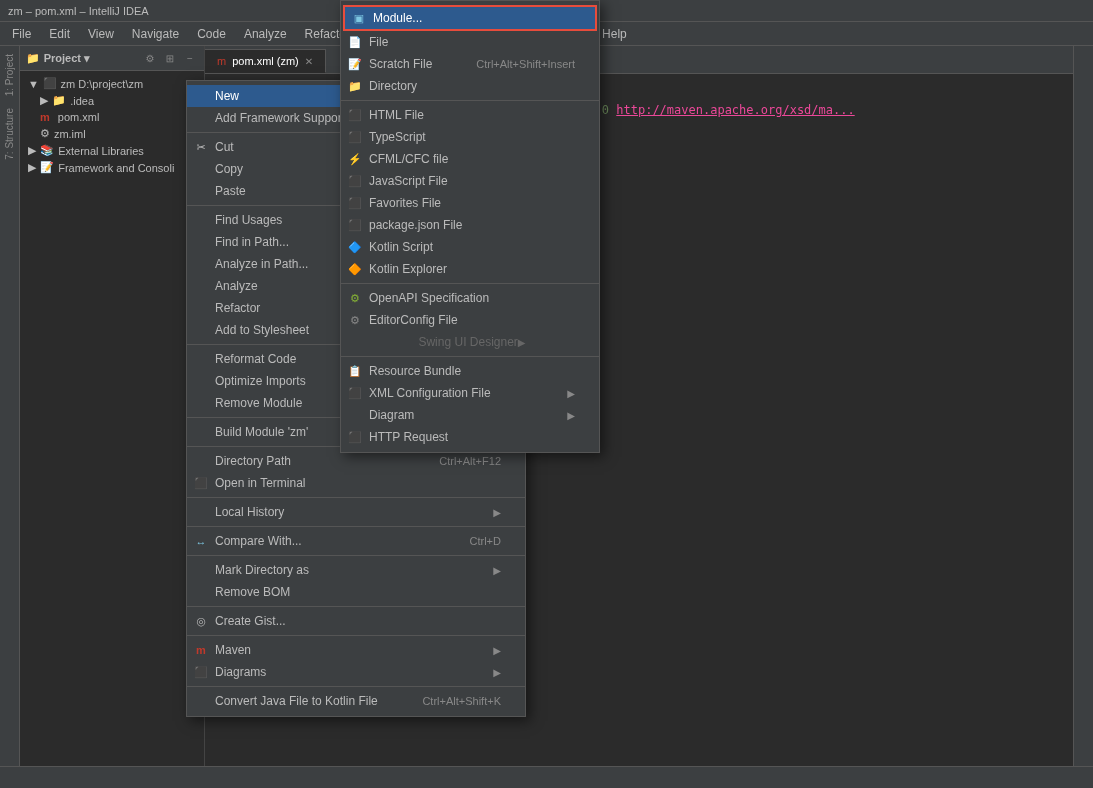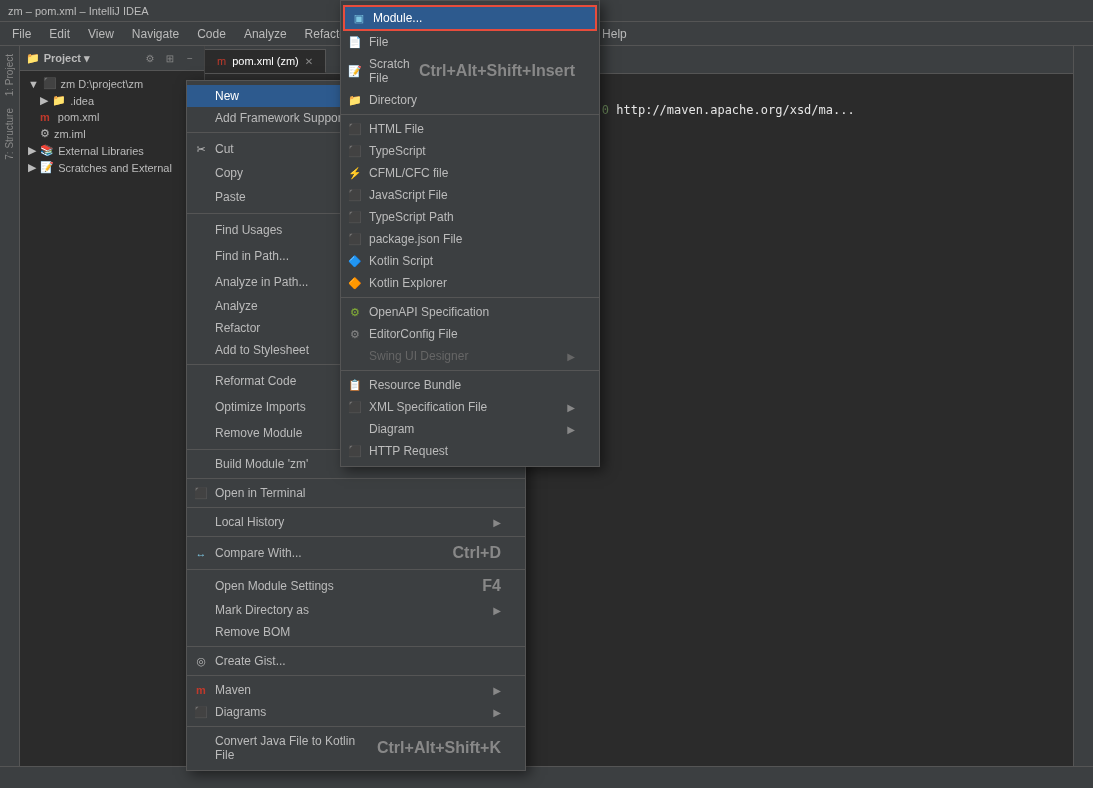--- a/index.html
+++ b/index.html
@@ -201,22 +201,21 @@
       height: 1px;
       background: #555;
       margin: 3px 0;
     }
     .ctx-arrow {
       color: #888;
       font-size: 10px;
     }
     .ctx-shortcut {
       color: #888;
-      font-size: 16px;
-      font-weight: bold;
+      font-size: 11px;
     }
     .ctx-icon {
       position: absolute;
       left: 6px;
       width: 16px;
       height: 16px;
       display: flex;
       align-items: center;
       justify-content: center;
       font-size: 11px;
@@ -241,21 +240,21 @@
       align-items: center;
       justify-content: space-between;
       font-size: 12px;
       color: #bbbbbb;
       position: relative;
     }
     .submenu-item.highlighted {
       background: #2d5a8e;
       color: #fff;
     }
-    .submenu-item.disabled { color: #666; cursor: default; }
+    .submenu-item.disabled { color: #666; cursor: default; justify-content: center; }
     .submenu-sep {
       height: 1px;
       background: #555;
       margin: 3px 0;
     }
     .submenu-icon {
       position: absolute;
       left: 6px;
       width: 16px;
       height: 16px;
@@ -362,41 +361,41 @@
         <span>zm.iml</span>
       </div>
       <div class="tree-item">
         <span style="color:#bbbbbb;">▶</span>
         <span style="color:#7ec8e3;">📚</span>
         <span>External Libraries</span>
       </div>
       <div class="tree-item">
         <span style="color:#bbbbbb;">▶</span>
         <span style="color:#7ec8e3;">📝</span>
-        <span>Scratches and External</span>
+        <span>Framework and Consoli</span>
       </div>
     </div>
   </div>
 
   <div id="editor-area">
     <div id="tabs-bar">
       <div class="tab active">
         <span style="color:#c0392b;">m</span>
         <span>pom.xml (zm)</span>
         <span style="color:#888; font-size:10px;">✕</span>
       </div>
     </div>
     <div id="editor-content">
       <div class="code-line">
         <span class="line-num">1</span>
         <span><span style="color:#888;">&lt;?xml</span> <span style="color:#bababa;">version</span>=<span style="color:#6a8759;">"1.0"</span> <span style="color:#bababa;">encoding</span>=<span style="color:#6a8759;">"UTF-...</span></span>
       </div>
       <div class="code-line">
         <span class="line-num">2</span>
-        <span><span style="color:#888;">&lt;project</span> <span style="color:#bababa;">xmlns</span>=<span style="color:#6a8759;">"http://maven.apache.org/POM/4.0.0</span>  <span style="color:#e5e5e5;">http://maven.apache.org/xsd/ma...</span></span>
+        <span><span style="color:#888;">&lt;project</span> <span style="color:#bababa;">xmlns</span>=<span style="color:#6a8759;">"http://maven.apache.org/POM/4.0.0</span>  <span style="color:#ec4899;text-decoration:underline;">http://maven.apache.org/xsd/ma...</span></span>
       </div>
     </div>
   </div>
 
   <div id="right-toolbar"></div>
 
 </div>
 
 <div id="overlay">
 
@@ -480,20 +479,24 @@
     <div class="ctx-separator"></div>
 
     <div class="ctx-item">
       <span>Build Module 'zm'</span>
     </div>
 
 
     <div class="ctx-separator"></div>
 
 
+    <div class="ctx-item">
+      <span>Directory Path</span>
+      <span class="ctx-shortcut">Ctrl+Alt+F12</span>
+    </div>
 
     <div class="ctx-item">
       <span class="ctx-icon">⬛</span>
       <span>Open in Terminal</span>
     </div>
 
     <div class="ctx-separator"></div>
 
     <div class="ctx-item">
       <span>Local History</span>
@@ -504,24 +507,20 @@
     <div class="ctx-separator"></div>
 
     <div class="ctx-item">
       <span class="ctx-icon" style="color:#7ec8e3;">↔</span>
       <span>Compare With...</span>
       <span class="ctx-shortcut">Ctrl+D</span>
     </div>
 
     <div class="ctx-separator"></div>
 
-    <div class="ctx-item">
-      <span>Open Module Settings</span>
-      <span class="ctx-shortcut">F4</span>
-    </div>
 
     <div class="ctx-item">
       <span>Mark Directory as</span>
       <span class="ctx-arrow">▶</span>
     </div>
 
     <div class="ctx-item">
       <span>Remove BOM</span>
     </div>
 
@@ -595,21 +594,21 @@
       <span>CFML/CFC file</span>
     </div>
 
     <div class="submenu-item">
       <span class="submenu-icon" style="color:#f0db4f;">⬛</span>
       <span>JavaScript File</span>
     </div>
 
     <div class="submenu-item">
       <span class="submenu-icon" style="color:#007acc;">⬛</span>
-      <span>TypeScript Path</span>
+      <span>Favorites File</span>
     </div>
 
     <div class="submenu-item">
       <span class="submenu-icon" style="color:#cc3534;">⬛</span>
       <span>package.json File</span>
     </div>
 
     <div class="submenu-item">
       <span class="submenu-icon" style="color:#7f52ff;">🔷</span>
       <span>Kotlin Script</span>
@@ -639,21 +638,21 @@
 
     <div class="submenu-sep"></div>
 
     <div class="submenu-item">
       <span class="submenu-icon" style="color:#888;">📋</span>
       <span>Resource Bundle</span>
     </div>
 
     <div class="submenu-item">
       <span class="submenu-icon" style="color:#c0392b;">⬛</span>
-      <span>XML Specification File</span>
+      <span>XML Configuration File</span>
       <span class="ctx-arrow">▶</span>
     </div>
 
     <div class="submenu-item">
       <span>Diagram</span>
       <span class="ctx-arrow">▶</span>
     </div>
 
     <div class="submenu-item">
       <span class="submenu-icon" style="color:#7ec8e3;">⬛</span>

